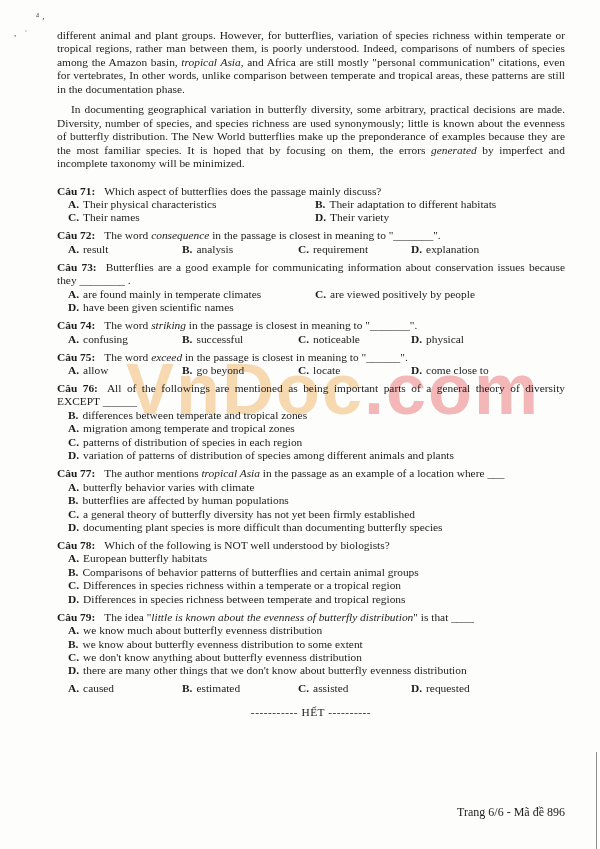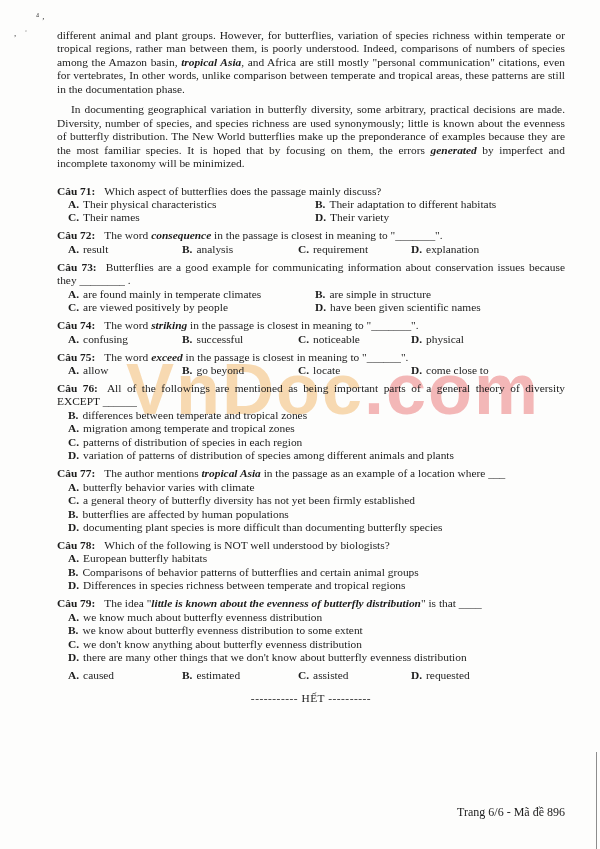--- a/index.html
+++ b/index.html
@@ -18,21 +18,21 @@
   .content {
     position: relative;
     z-index: 2;
     padding: 29px 35px 0 57px;
   }
   p.para {
     margin: 0 0 7px 0;
     text-align: justify;
   }
   p.para.indent { text-indent: 14px; }
-  .bi { font-weight: bold; font-style: italic; }
+  .bi { font-weight: normal; font-style: italic; }
   #questions { margin-top: 14px; }
   .question { margin-bottom: 4.5px; }
   .q-text { text-align: justify; }
   .q-label { font-weight: bold; margin-right: 9px; }
   .options { margin-left: 11px; }
   .options.cols2 { display: grid; grid-template-columns: 247px 1fr; }
   .options.cols4 { display: grid; grid-template-columns: 114px 116px 113px 1fr; }
   .options.stacked { display: block; }
   .opt { white-space: nowrap; overflow: visible; }
   .opt-key { font-weight: bold; margin-right: 4px; }
@@ -112,21 +112,20 @@
             <div class="opt"><span class="opt-key">A.</span><span>result</span></div>
             <div class="opt"><span class="opt-key">B.</span><span>analysis</span></div>
             <div class="opt"><span class="opt-key">C.</span><span>requirement</span></div>
             <div class="opt"><span class="opt-key">D.</span><span>explanation</span></div>
           </div>
         </div>
         <div class="question">
           <div class="q-text"><span class="q-label">Câu 73:</span><span>Butterflies are a good example for communicating information about conservation issues because they ________ .</span></div>
           <div class="options cols2">
             <div class="opt"><span class="opt-key">A.</span><span>are found mainly in temperate climates</span></div>
-            <div class="opt"><span class="opt-key">B.</span><span>are simple in structure</span></div>
             <div class="opt"><span class="opt-key">C.</span><span>are viewed positively by people</span></div>
             <div class="opt"><span class="opt-key">D.</span><span>have been given scientific names</span></div>
           </div>
         </div>
         <div class="question">
           <div class="q-text"><span class="q-label">Câu 74:</span><span>The word </span><span class="bi">striking</span><span> in the passage is closest in meaning to "_______".</span></div>
           <div class="options cols4">
             <div class="opt"><span class="opt-key">A.</span><span>confusing</span></div>
             <div class="opt"><span class="opt-key">B.</span><span>successful</span></div>
             <div class="opt"><span class="opt-key">C.</span><span>noticeable</span></div>
@@ -148,30 +147,31 @@
             <div class="opt"><span class="opt-key">B.</span><span>differences between temperate and tropical zones</span></div>
             <div class="opt"><span class="opt-key">A.</span><span>migration among temperate and tropical zones</span></div>
             <div class="opt"><span class="opt-key">C.</span><span>patterns of distribution of species in each region</span></div>
             <div class="opt"><span class="opt-key">D.</span><span>variation of patterns of distribution of species among different animals and plants</span></div>
           </div>
         </div>
         <div class="question">
           <div class="q-text"><span class="q-label">Câu 77:</span><span>The author mentions </span><span class="bi">tropical Asia</span><span>  in the passage as an example of a location where ___</span></div>
           <div class="options stacked">
             <div class="opt"><span class="opt-key">A.</span><span>butterfly behavior varies with climate</span></div>
+            <div class="opt"><span class="opt-key">B.</span><span>butterflies are affected by human populations</span></div>
             <div class="opt"><span class="opt-key">C.</span><span>a general theory of butterfly diversity has not yet been firmly established</span></div>
-            <div class="opt"><span class="opt-key">B.</span><span>butterflies are affected by human populations</span></div>
             <div class="opt"><span class="opt-key">D.</span><span>documenting plant species is more difficult than documenting butterfly species</span></div>
           </div>
         </div>
         <div class="question">
           <div class="q-text"><span class="q-label">Câu 78:</span><span>Which of the following is NOT well understood by biologists?</span></div>
           <div class="options stacked">
             <div class="opt"><span class="opt-key">A.</span><span>European butterfly habitats</span></div>
             <div class="opt"><span class="opt-key">B.</span><span>Comparisons of behavior patterns of butterflies and certain animal groups</span></div>
+            <div class="opt"><span class="opt-key">C.</span><span>Differences in species richness within a temperate or a tropical region</span></div>
             <div class="opt"><span class="opt-key">D.</span><span>Differences in species richness between temperate and tropical regions</span></div>
           </div>
         </div>
         <div class="question">
           <div class="q-text"><span class="q-label">Câu 79:</span><span>The idea "</span><span class="bi">little is known about the evenness of butterfly distribution</span><span>" is that ____</span></div>
           <div class="options stacked">
             <div class="opt"><span class="opt-key">A.</span><span>we know much about butterfly evenness distribution</span></div>
             <div class="opt"><span class="opt-key">B.</span><span>we know about butterfly evenness distribution to some extent</span></div>
             <div class="opt"><span class="opt-key">C.</span><span>we don't know anything about butterfly evenness distribution</span></div>
             <div class="opt"><span class="opt-key">D.</span><span>there are many other things that we don't know about butterfly evenness distribution</span></div>

